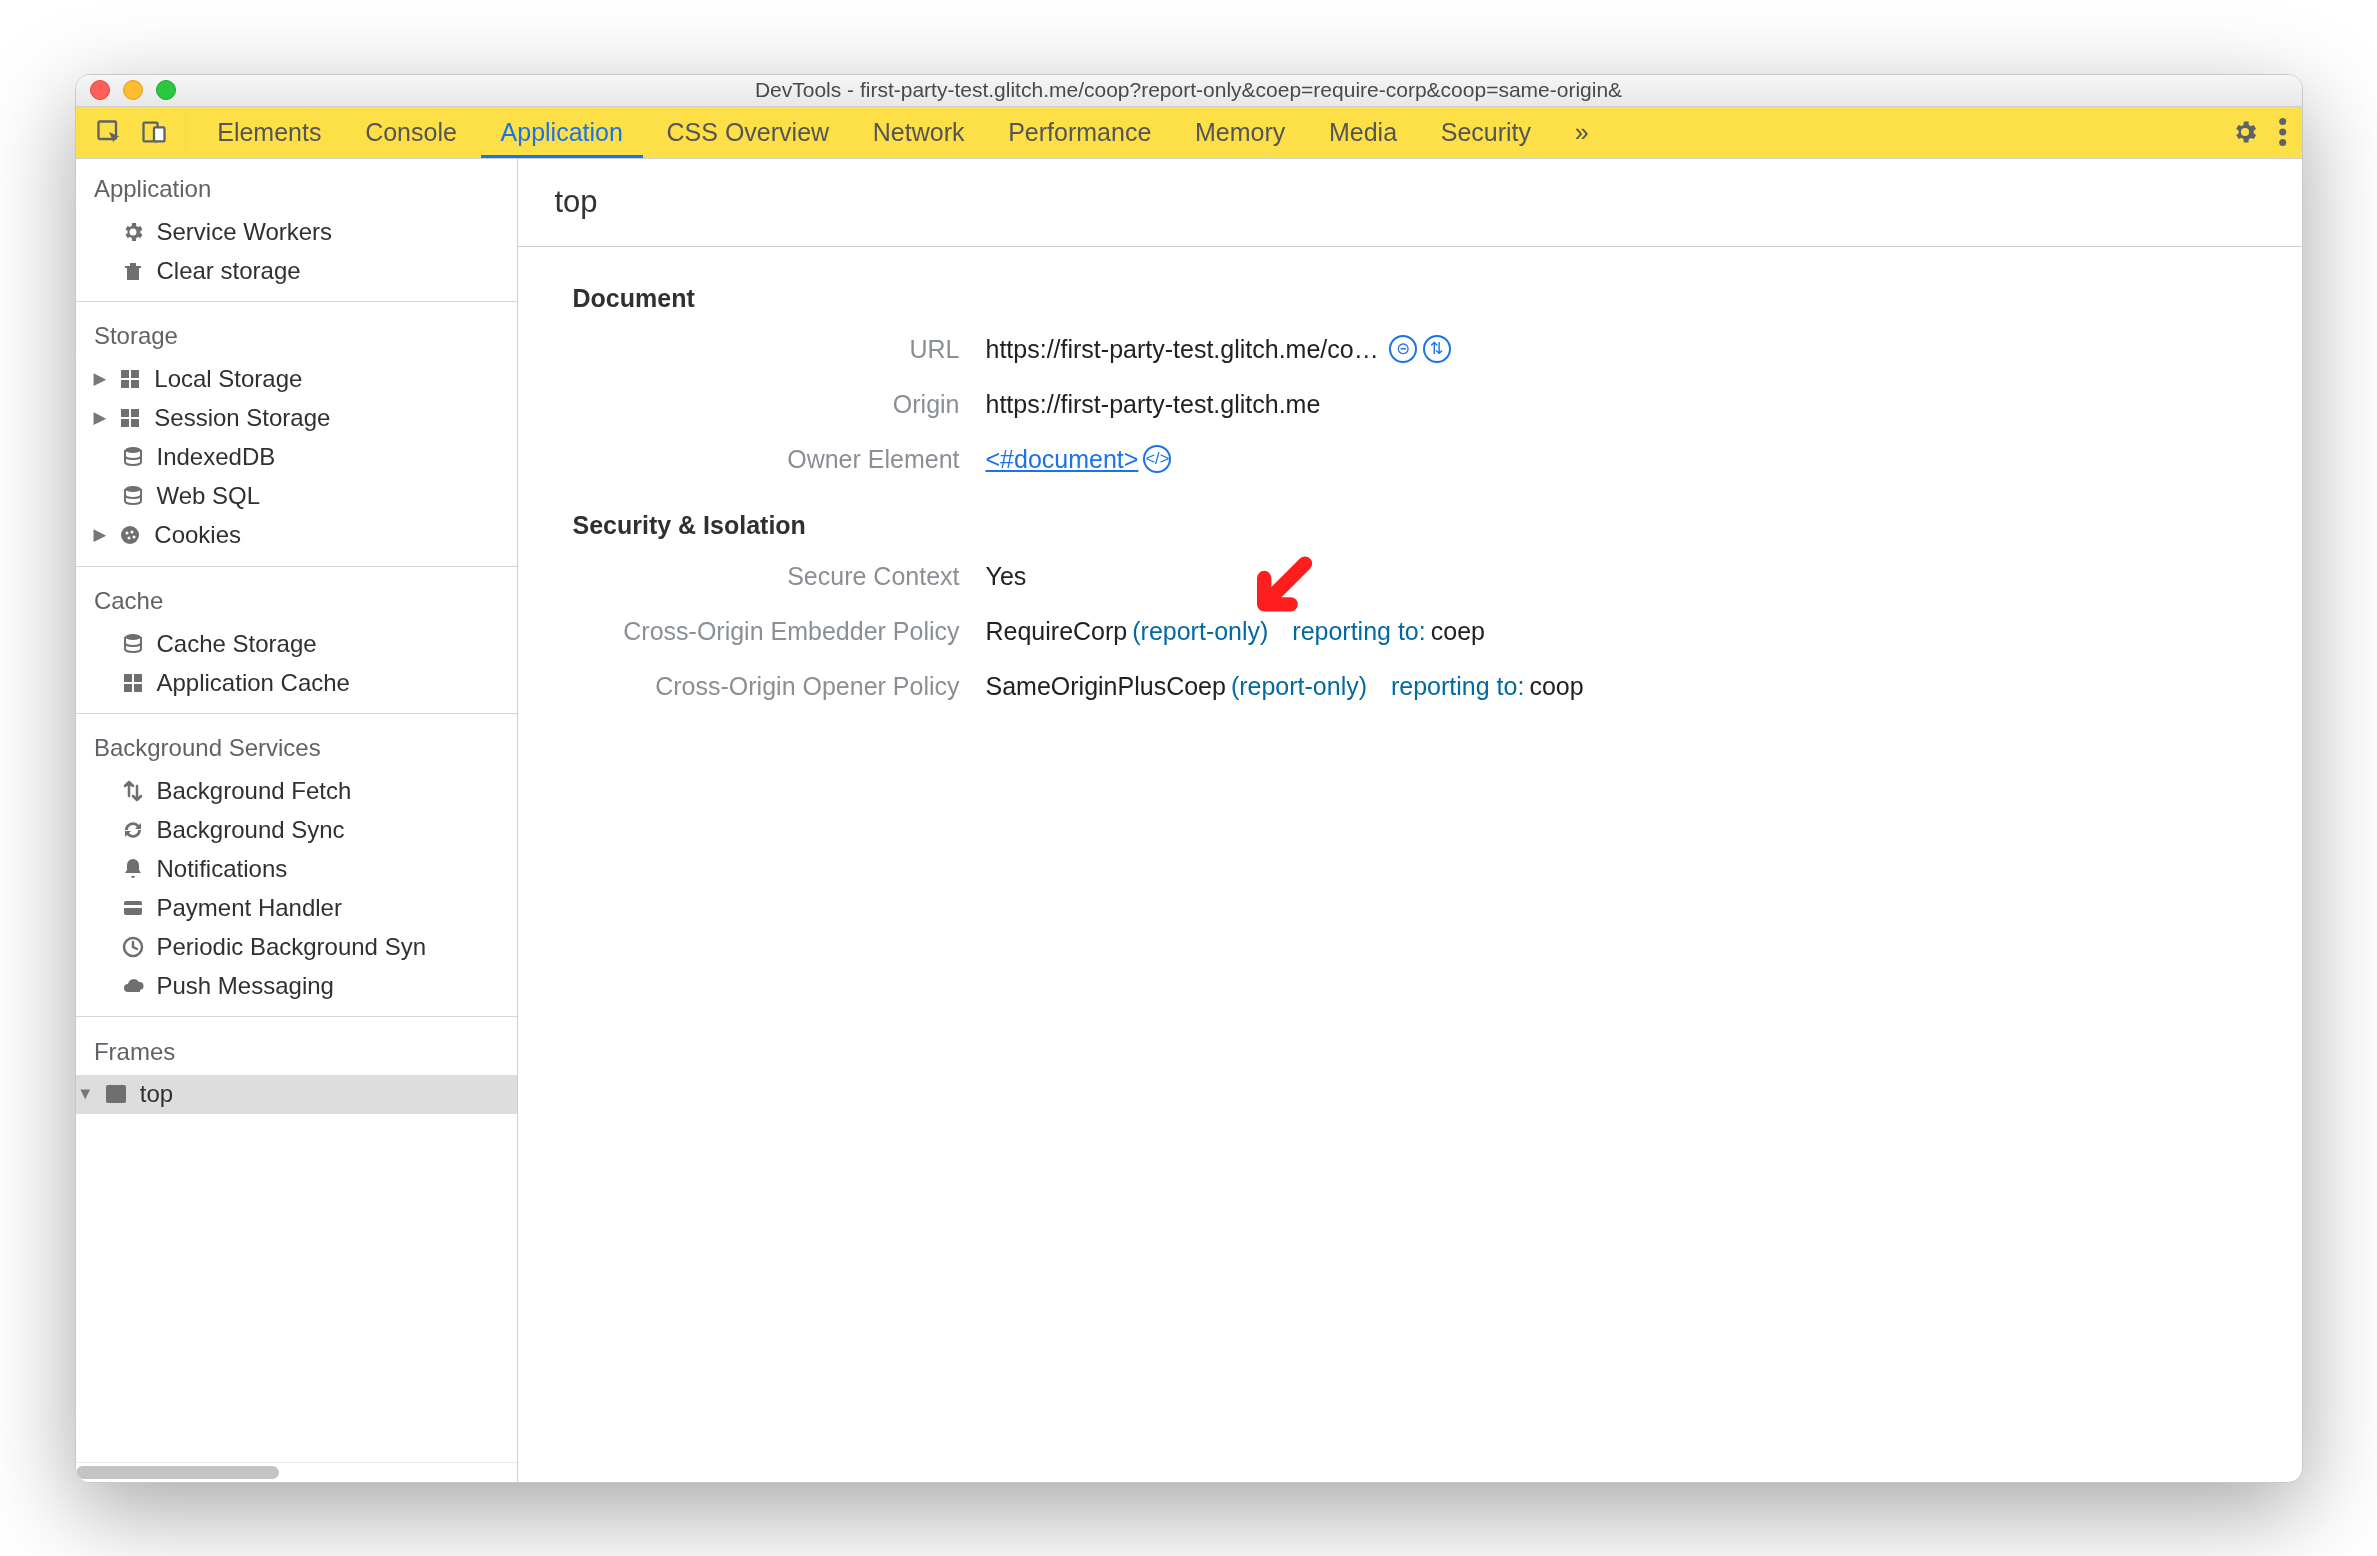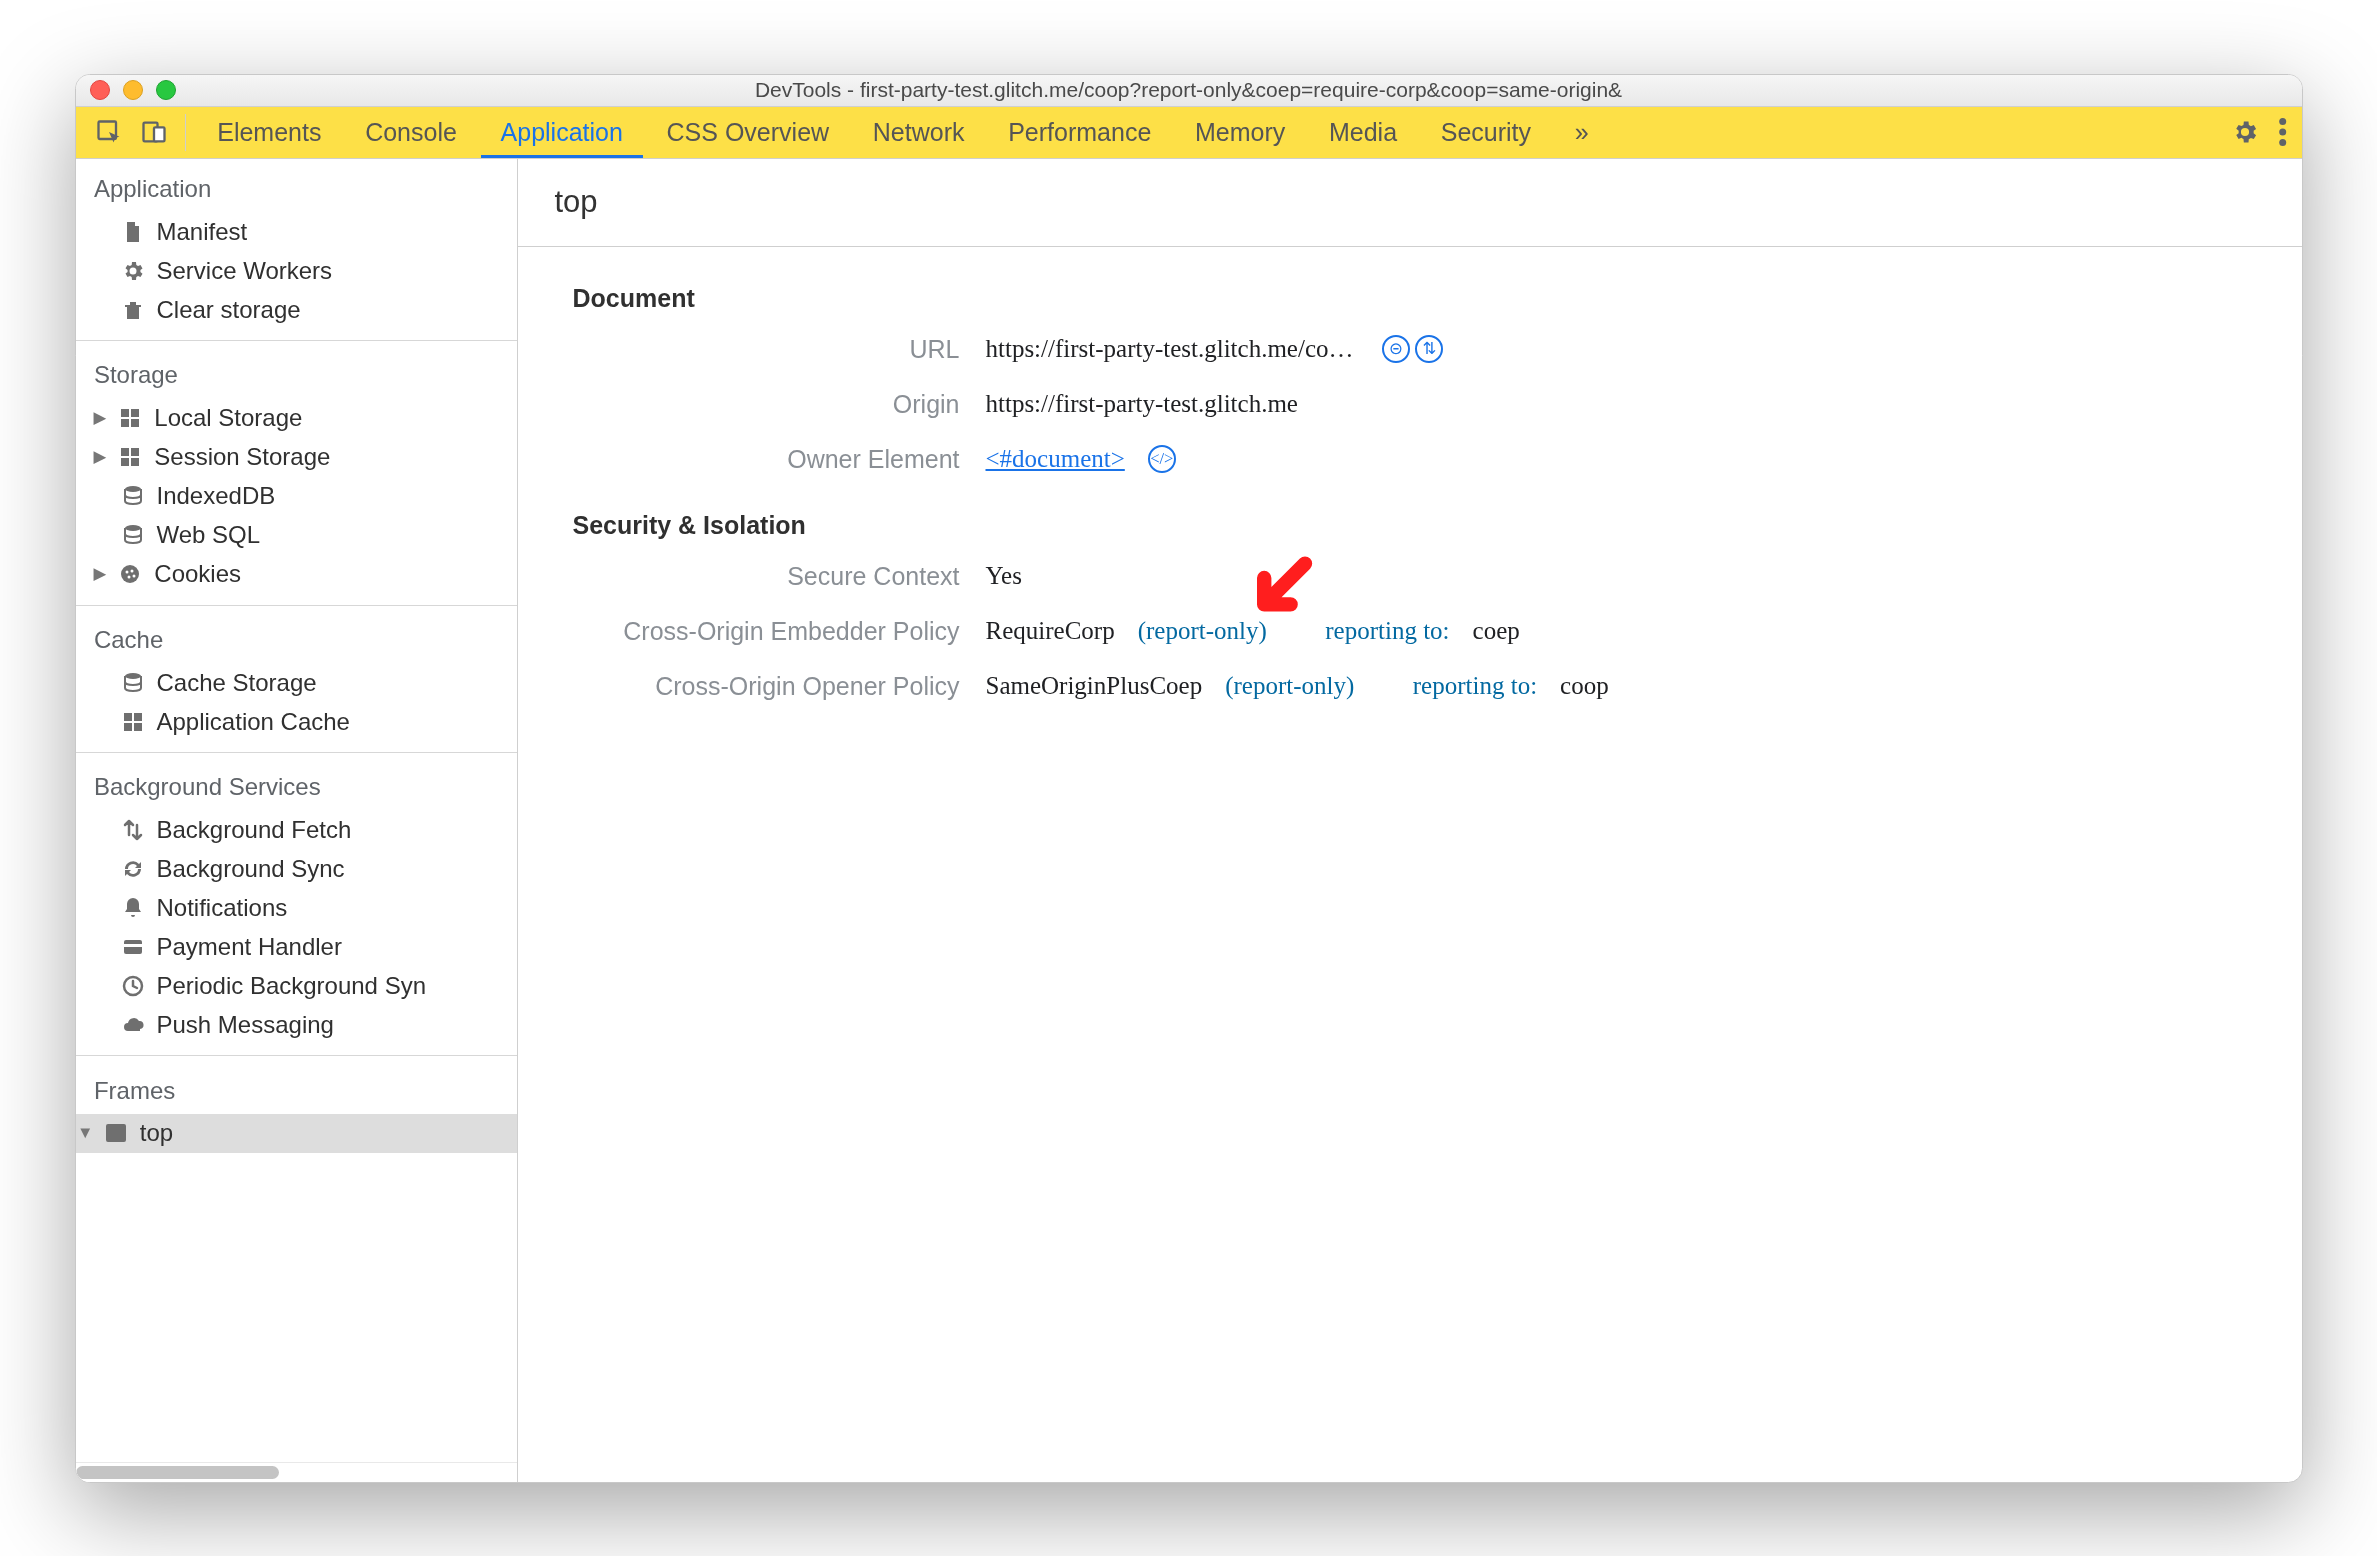--- a/index.html
+++ b/index.html
@@ -93,21 +93,21 @@
 .main { flex:1; display:flex; flex-direction:column; min-width:0; }
 .main-header {
   height:88px; display:flex; align-items:center;
   padding: 0 37px; font-size:31px; color:#333;
   border-bottom:0.9px solid #cfcfcf;
 }
 .main-body { padding: 0 0 37px 55px; overflow:auto; position:relative; }
 .section-title { font-size:25px; font-weight:600; color:#303030; margin:37px 0 22px; }
 .kv { display:grid; grid-template-columns: 387px 1fr; column-gap:26px; align-items:center; margin-bottom:26px; font-size:25px; }
 .kv .k { text-align:right; color:#8a8f95; }
-.kv .v { color:#202124; display:flex; align-items:center; gap:23px; flex-wrap:wrap;font-family:Liberation Serif, serif; }
+.kv .v { color:#202124; display:flex; align-items:center; gap:5px; flex-wrap:wrap; }
 .v .mute { color:#0369a1; }
 .v .link { color:#1a73e8; text-decoration:underline; }
 .pill-icons { display:inline-flex; gap:5.5px; margin-left:5.5px; }
 .circ-icon {
   width:28px; height:28px; border:2.3px solid #1a73e8; border-radius:50%;
   display:inline-flex; align-items:center; justify-content:center; color:#1a73e8;
   font-size:16.6px;
 }
 .arrow-annot {
   position:absolute; color:#ff1e1e; pointer-events:none;
@@ -163,28 +163,20 @@
   </div>
 
   <div class="body">
 
     <div class="sidebar">
       <div class="side-scroll" id="sidebar-host">
             <div class="group-title">Application</div>
             <div class="item">
               <span class="ic">
                 <svg width="24" height="24" viewBox="0 0 24 24" fill="#6f6f6f">
-                  <path d="M6 2h8l4 4v16H6z M14 2v4h4" fill="#6f6f6f" stroke="#6f6f6f" stroke-width="0"></path>
-                </svg>
-              </span>
-              <span>Manifest</span>
-            </div>
-            <div class="item">
-              <span class="ic">
-                <svg width="24" height="24" viewBox="0 0 24 24" fill="#6f6f6f">
                   <path d="M19.4 13a7.8 7.8 0 000-2l2.1-1.6-2-3.4-2.5 1a7.7 7.7 0 00-1.7-1L15 3h-4l-.3 2.9a7.7 7.7 0 00-1.7 1l-2.5-1-2 3.4L6.6 11a7.8 7.8 0 000 2l-2.1 1.6 2 3.4 2.5-1a7.7 7.7 0 001.7 1L11 21h4l.3-2.9a7.7 7.7 0 001.7-1l2.5 1 2-3.4zM12 15.5A3.5 3.5 0 1115.5 12 3.5 3.5 0 0112 15.5z"></path>
                 </svg>
               </span>
               <span>Service Workers</span>
             </div>
             <div class="item">
               <span class="ic">
                 <svg width="24" height="24" viewBox="0 0 24 24" fill="#6f6f6f">
                   <path d="M6 7h12v14H6zM9 4h6v3H9zM4 7h16v2H4z"></path>
                 </svg>

